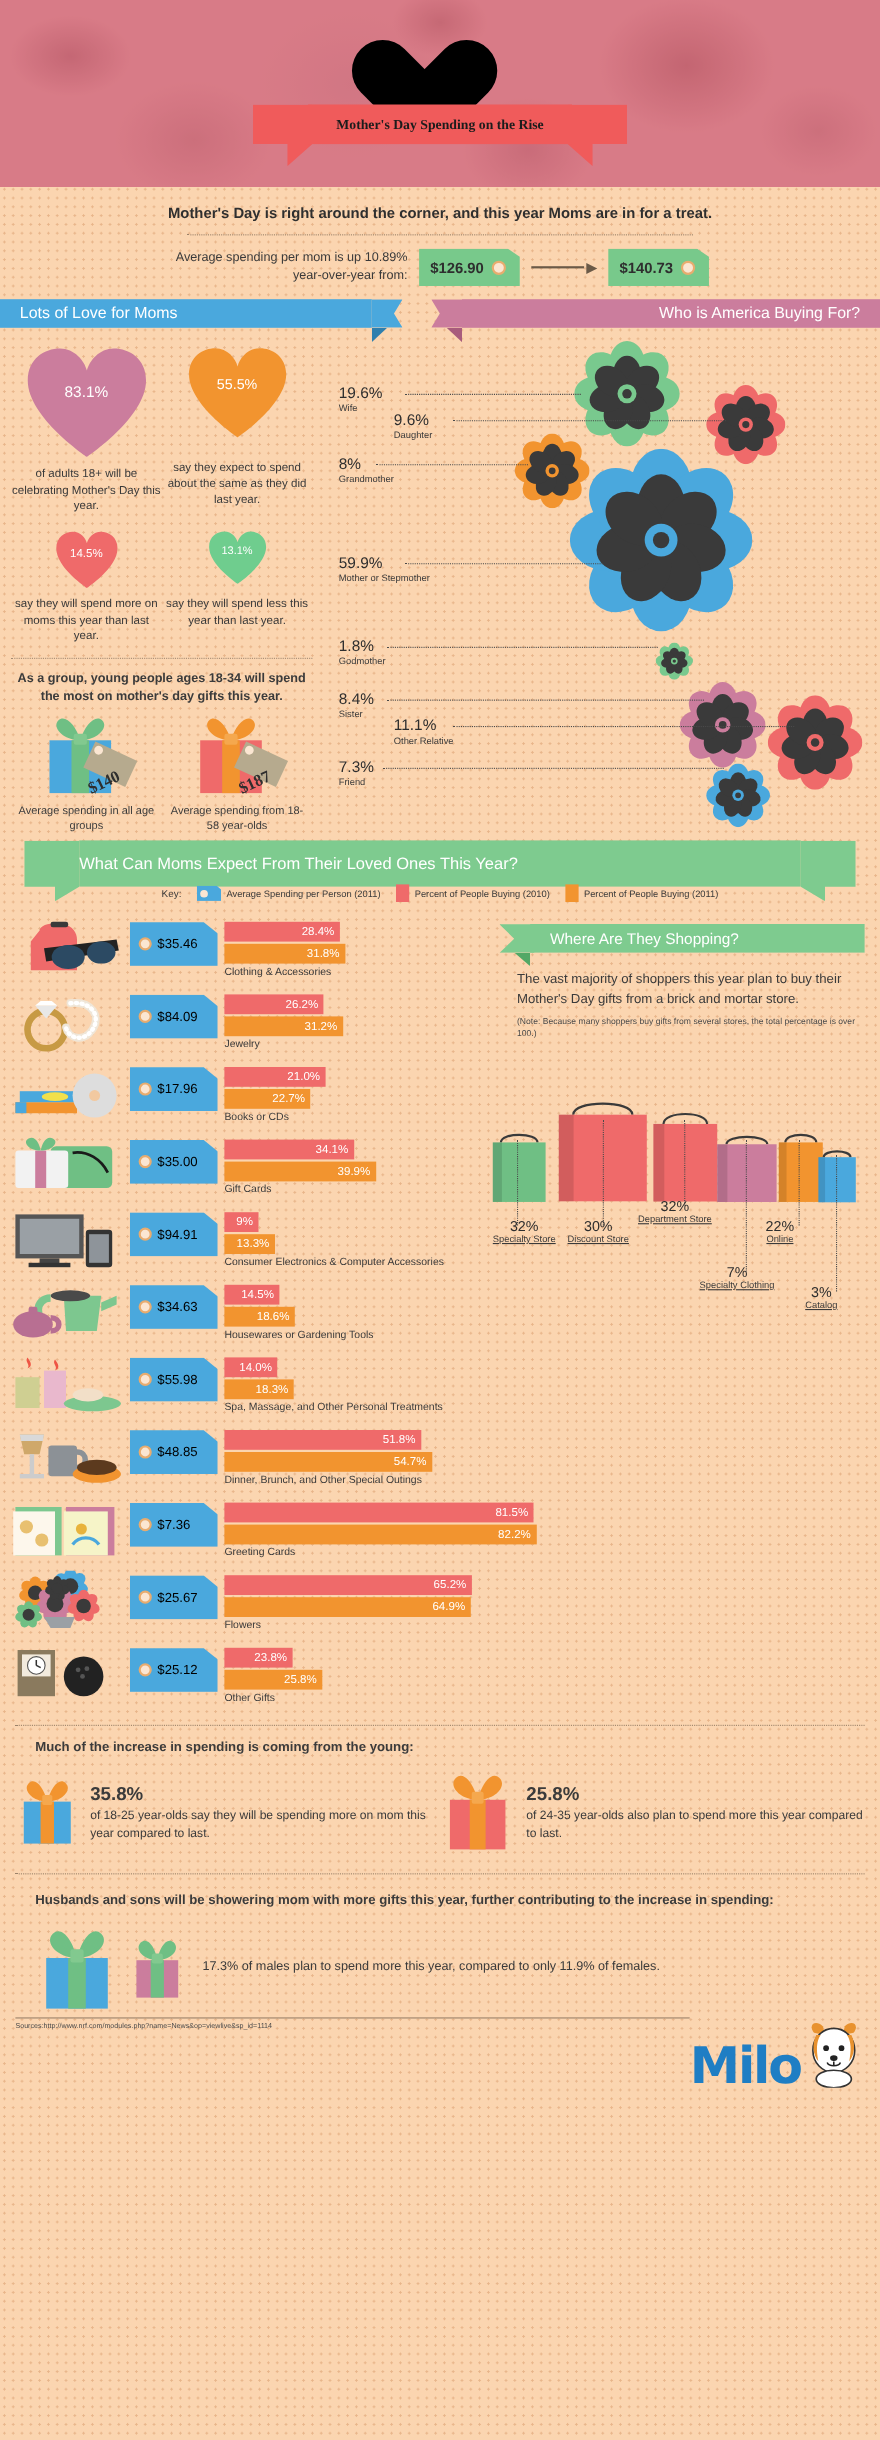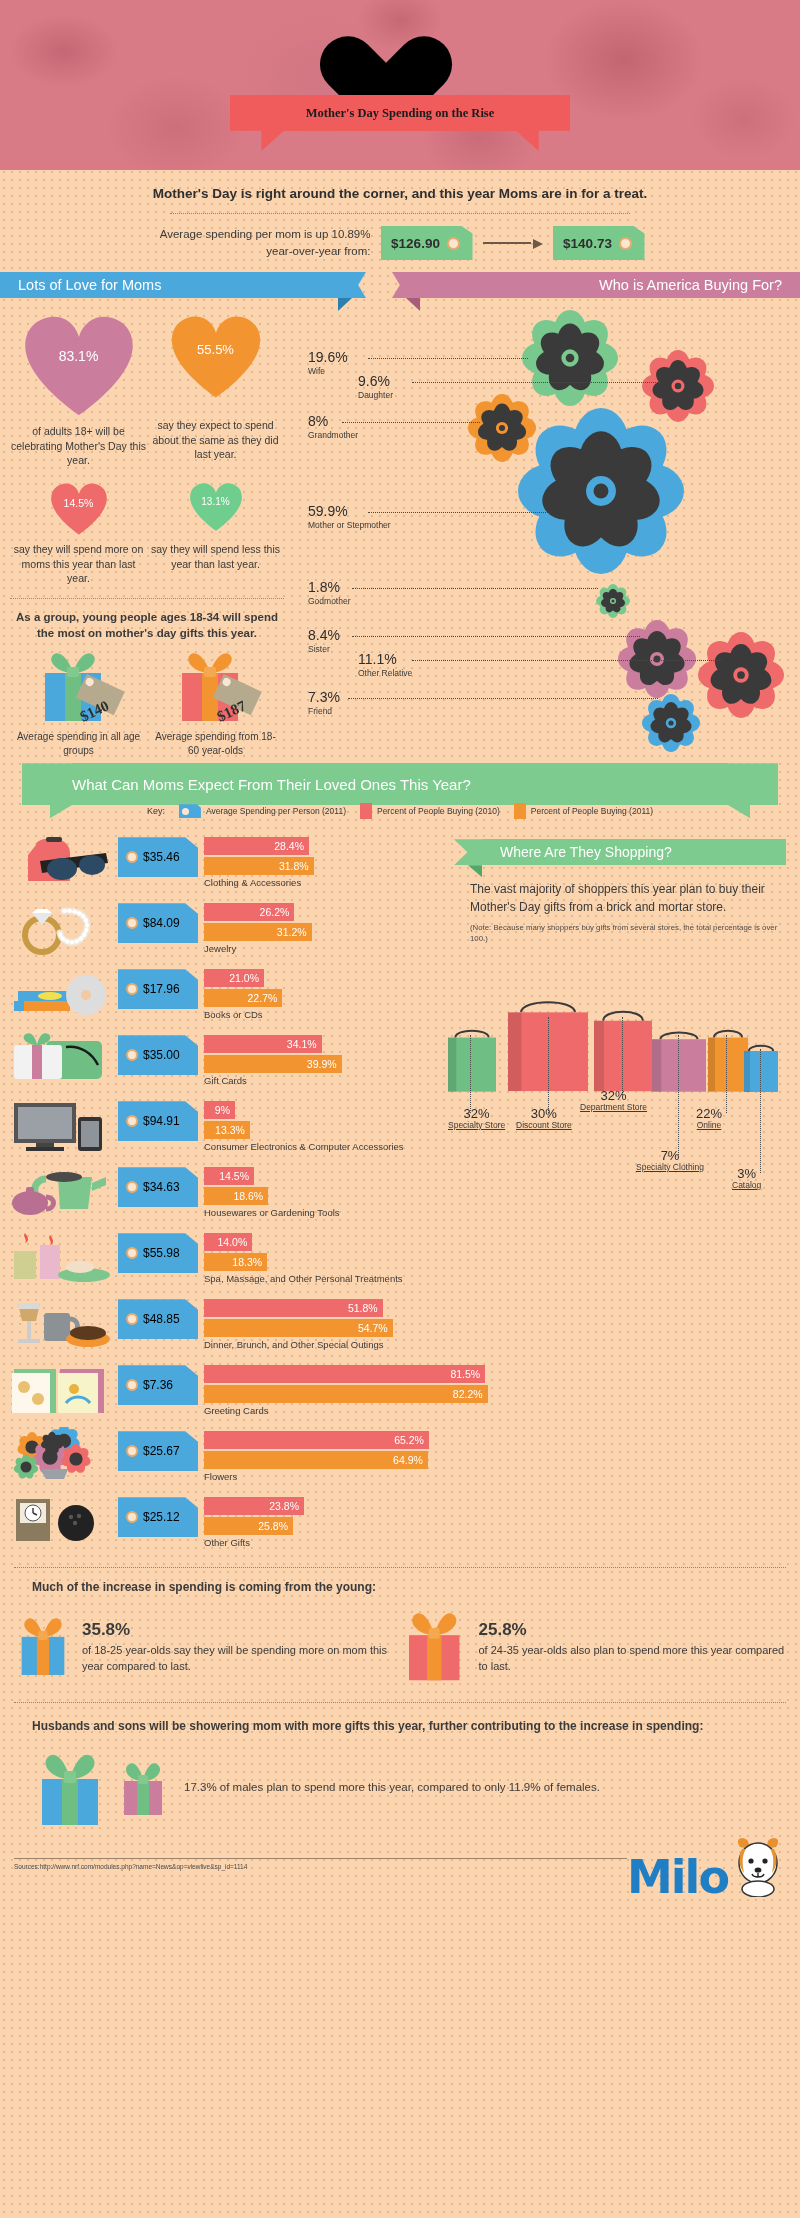--- a/index.html
+++ b/index.html
@@ -251,21 +251,21 @@
   .bottom { padding:0 14px; }
   .hr-dot { border-top:1px dotted #9b8269; margin:8px 0 0; }
   .b-head { font-size:12px; font-weight:bold; margin:12px 0 0 18px; }
   .young-row { display:flex; margin-top:10px; }
   .young { display:flex; align-items:center; width:50%; gap:10px; }
   .young .txt { font-size:11px; line-height:1.45; }
   .young .big { font-size:17px; font-weight:bold; display:block; margin-bottom:1px; }
   .b-head2 { font-size:12px; font-weight:bold; margin:14px 0 0 18px; line-height:1.5; }
   .male-row { display:flex; align-items:center; margin:10px 0 0 18px; gap:14px; }
   .male-txt { font-size:11.5px; line-height:1.5; }
-  .footer { display:flex; align-items:center; justify-content:space-between; margin-top:4px; }
+  .footer { display:flex; align-items:flex-start; justify-content:space-between; margin-top:4px; }
   .sources { font-size:6.5px; color:#4a4a4a; padding-bottom:3px; }
   .logo { display:flex; align-items:flex-end; gap:2px; }
   .logo .word { font-size:46px; font-weight:bold; color:#1f7ec4; font-family:"DejaVu Sans", sans-serif; letter-spacing:-2px; line-height:.85; }
   .hr-foot { border-top:1px solid #9b8269; margin:0 0 4px; }
 </style>
 </head>
 <body>
 
 <div class="dots"></div>
 
@@ -388,21 +388,21 @@
             <rect x="38" y="24" width="16" height="48" fill="#f2942f"></rect>
             <path d="M46 24 C 30 24 20 12 26 6 C 32 0 42 10 46 24 Z" fill="#f2942f"></path>
             <path d="M46 24 C 62 24 72 12 66 6 C 60 0 50 10 46 24 Z" fill="#f2942f"></path>
             <rect x="40" y="18" width="12" height="10" rx="2" fill="#f5a84e"></rect>
             <g transform="rotate(25 60 34)">
               <path d="M56 26 L 98 26 L 98 52 L 56 52 Z" fill="#b6aa8e"></path>
               <circle cx="62" cy="32" r="4" fill="#fbe6d2"></circle>
               <text x="92" y="48" font-family="Liberation Serif, serif" font-weight="bold" font-size="15" fill="#2e2e2e" text-anchor="end" transform="rotate(-50 92 48)">$187</text>
             </g>
           </svg>
-          <div class="gift-cap">Average spending from 18-60 year-olds</div>
+          <div class="gift-cap">Average spending from 18-58 year-olds</div>
         </div>
       </div>
     </div>
 
     <div class="right-col">
       <div class="flowers" id="flowers">
           <div style="position: absolute; left: 232px; top: 8px;"><svg width="96" height="96" viewBox="0 0 100 100">
     <ellipse cx="50" cy="22" rx="17" ry="22" fill="#79c98e" transform="rotate(0 50 50)"></ellipse>
               <ellipse cx="50" cy="22" rx="17" ry="22" fill="#79c98e" transform="rotate(45 50 50)"></ellipse>
               <ellipse cx="50" cy="22" rx="17" ry="22" fill="#79c98e" transform="rotate(90 50 50)"></ellipse>
@@ -681,21 +681,21 @@
               <ellipse cx="44" cy="31" rx="12" ry="4" fill="#f2e04a"></ellipse>
       <circle cx="80" cy="30" r="20" fill="#ddd"></circle>
               <circle cx="80" cy="30" r="5" fill="#f2c9a0"></circle>
             </svg></div>
     <div class="bar-body">
       <div class="bar-tag">
         <span class="hole2"></span>
         <span class="money">$17.96</span>
       </div>
       <div class="bar-stack">
-        <div class="bar red" style="width:60px">21.0%</div>
+        <div class="bar red" style="width:92px">21.0%</div>
         <div class="bar orange" style="width:78.315px">22.7%</div>
         <div class="bar-label">Books or CDs</div>
       </div>
     </div>
         </div>
         <div class="bar-row">
           <div class="bar-icon"><svg width="104" height="58" viewBox="0 0 104 58">
       <rect x="40" y="10" width="56" height="38" rx="5" fill="#6fbf84"></rect>
       <path d="M60 16 C 74 14 86 22 92 34" stroke="#1a1a1a" stroke-width="2.5" fill="none"></path>
       <rect x="8" y="14" width="48" height="34" rx="3" fill="#f2f2f2"></rect>
@@ -902,21 +902,21 @@
               <circle cx="65" cy="24" r="2.2" fill="#555"></circle>
               <circle cx="73" cy="23" r="2.2" fill="#555"></circle>
               <circle cx="69" cy="30" r="2.2" fill="#555"></circle>
             </svg></div>
     <div class="bar-body">
       <div class="bar-tag">
         <span class="hole2"></span>
         <span class="money">$25.12</span>
       </div>
       <div class="bar-stack">
-        <div class="bar red" style="width:100px">23.8%</div>
+        <div class="bar red" style="width:62px">23.8%</div>
         <div class="bar orange" style="width:89.01px">25.8%</div>
         <div class="bar-label">Other Gifts</div>
       </div>
     </div>
         </div>
       </div>
 
     <div class="shopping">
       <div class="shop-banner">
         <div class="tail"></div>

